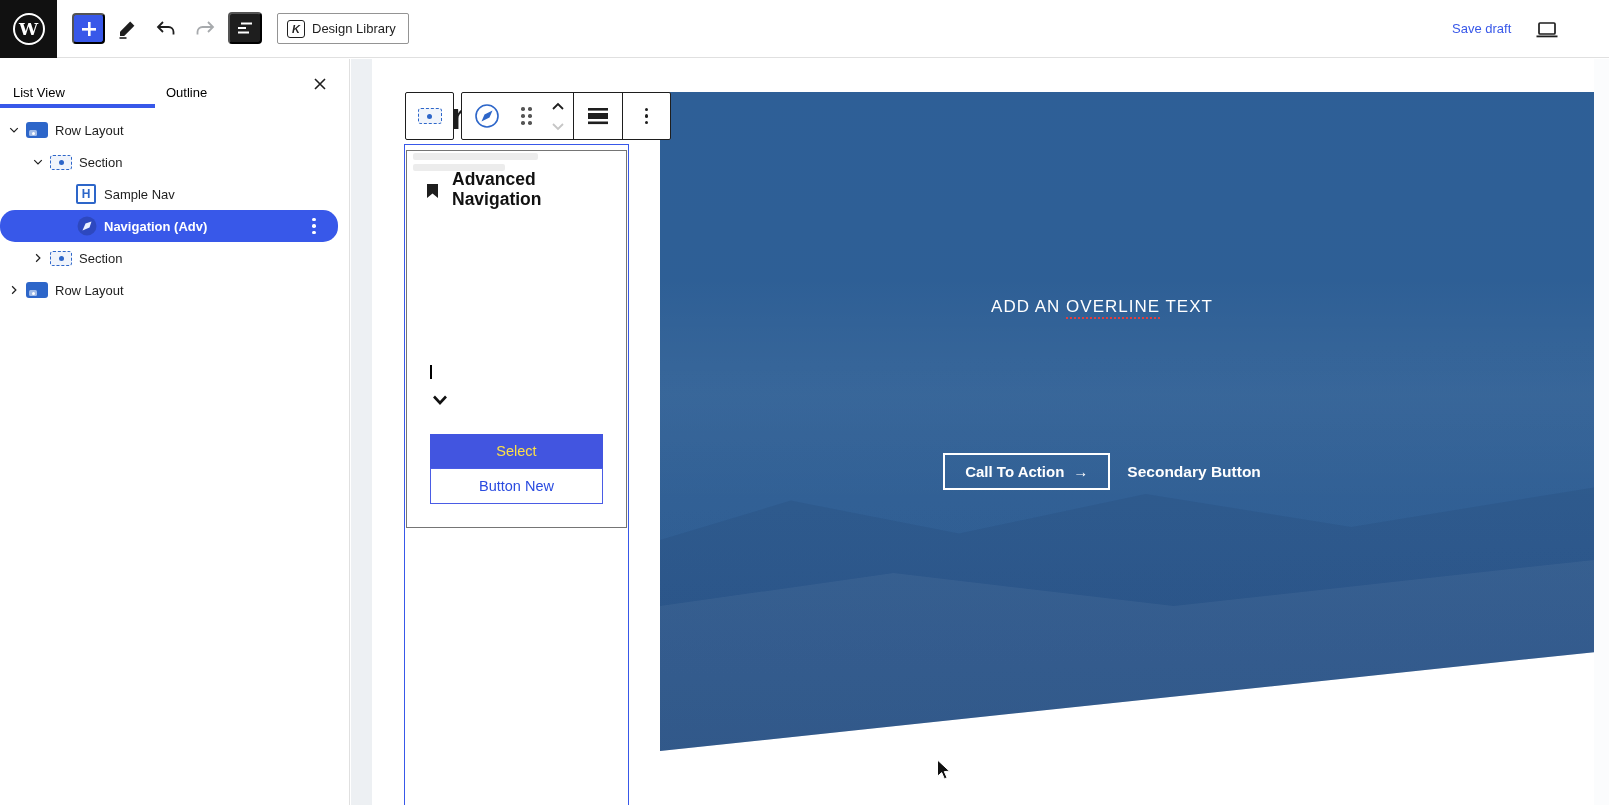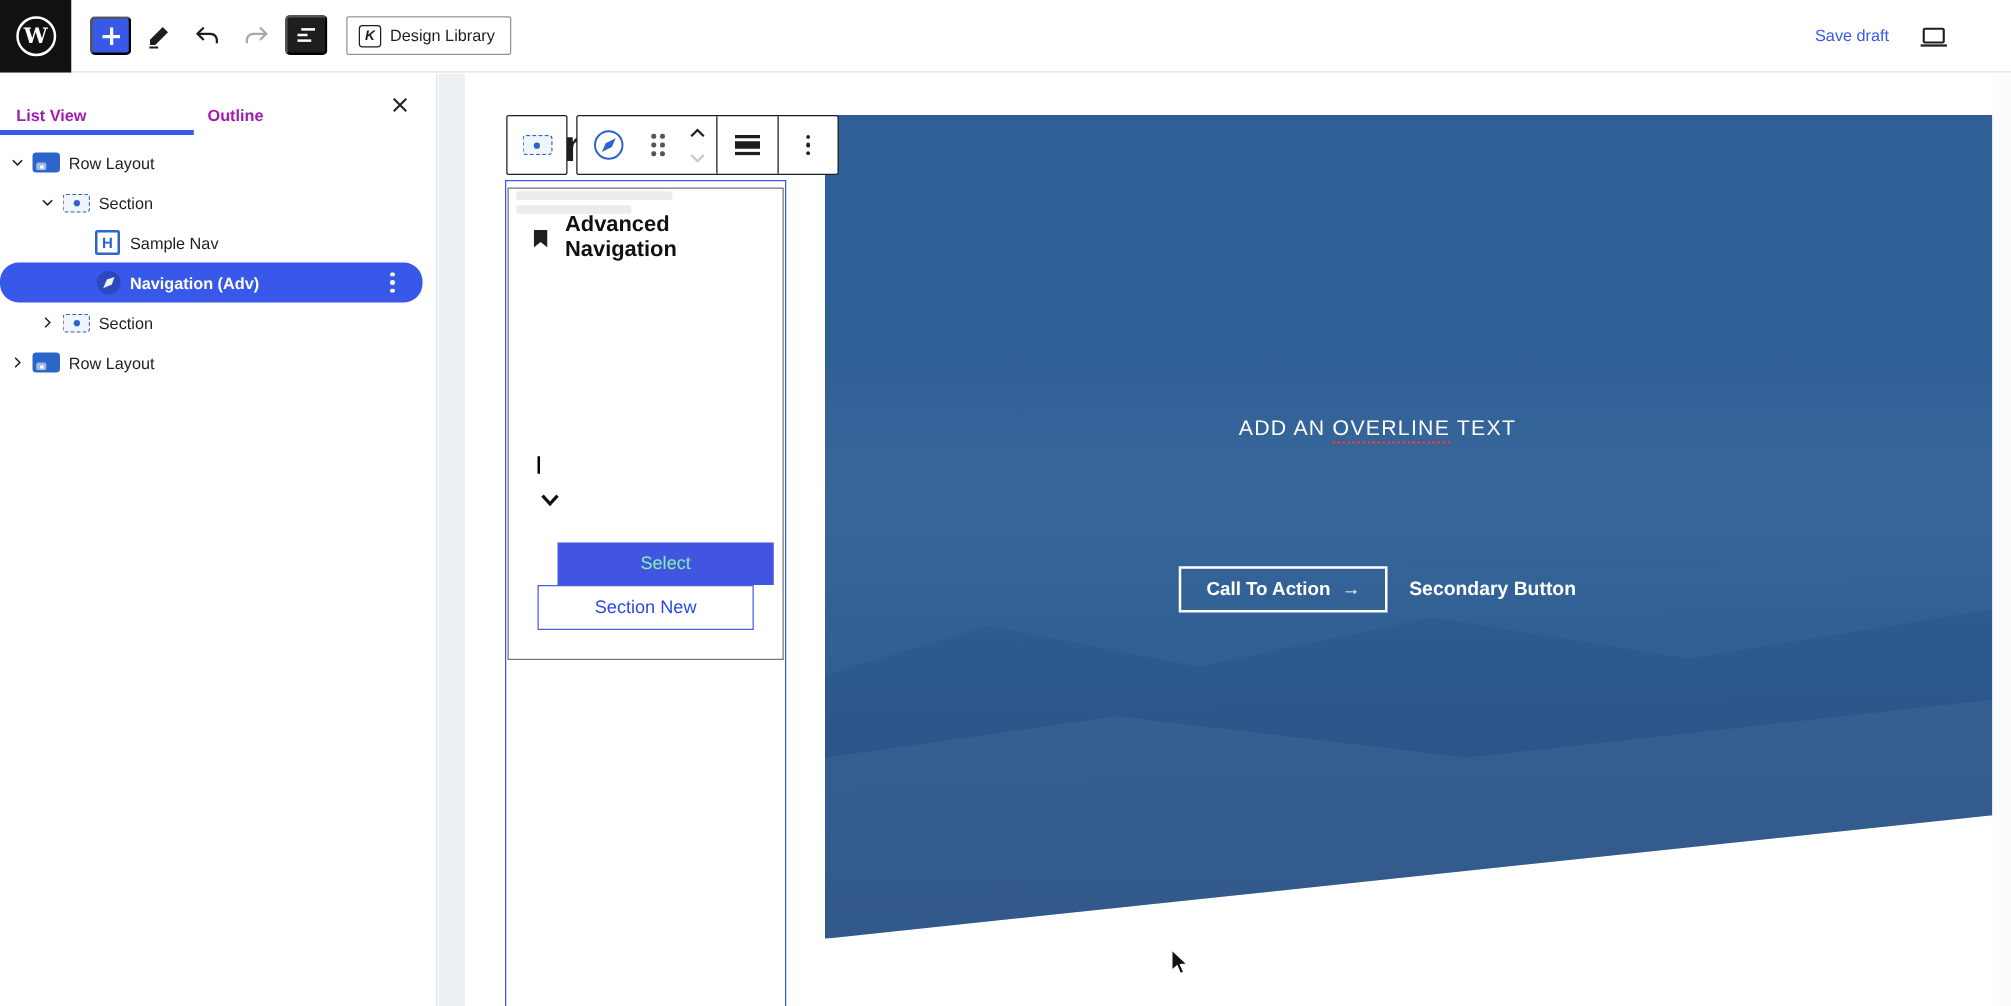--- a/index.html
+++ b/index.html
@@ -16,21 +16,21 @@
   .design-lib { position:absolute; left:277px; top:13px; height:31px; padding:0 12px 0 9px; border:1px solid #949494; border-radius:2px; background:#fff; display:flex; align-items:center; gap:7px; font-size:13px; color:#1e1e1e; }
   .k-logo { width:18px; height:18px; border:1.5px solid #1e1e1e; border-radius:3px; display:flex; align-items:center; justify-content:center; font-size:11px; font-weight:bold; color:#1e1e1e; font-style:italic; }
   .command { position:absolute; left:703px; top:13px; width:444px; height:31px; background:#f0f0f0; border-radius:6px; display:flex; align-items:center; justify-content:center; gap:8px; font-size:13px; color:#1e1e1e; }
   .command .shortcut { position:absolute; right:16px; color:#757575; }
   .save-draft { position:absolute; left:1452px; top:21px; font-size:13px; color:#3858e9; background:none; border:none; }
   .view-btn { position:absolute; left:1532px; top:17px; width:30px; height:26px; display:flex; align-items:center; justify-content:center; background:none; border:none; }
 
   
   .sidebar { position:absolute; left:0; top:59px; width:350px; height:746px; background:#fff; border-right:1px solid #e0e0e0; z-index:30; }
   .tabbar { position:relative; height:49px; }
-  .tab { position:absolute; top:0; height:67px; display:flex; align-items:center; font-size:13px; color:#a21caf; background:none; border:none; font-weight:700; }
+  .tab { position:absolute; top:0; height:67px; display:flex; align-items:center; font-size:13px; color:#000000; background:none; border:none; font-weight:400; }
   .tab-active-underline { position:absolute; left:0; top:45px; width:155px; height:4px; background:#3858e9; }
   .tab-listview { left:13px; }
   .tab-outline { left:166px; }
   .close-btn { position:absolute; left:306px; top:12px; width:28px; height:26px; display:flex; align-items:center; justify-content:center; background:none; border:none; }
   .tree { position:absolute; left:0; top:55px; width:350px; }
   .trow { position:absolute; left:0; width:338px; height:32px; display:flex; align-items:center; font-size:13px; color:#1e1e1e; }
   .trow .chev { position:absolute; width:16px; height:16px; display:flex; align-items:center; justify-content:center; }
   .trow .ticon { position:absolute; display:flex; align-items:center; justify-content:center; }
   .trow .tlabel { position:absolute; white-space:nowrap;text-align:right; }
   .trow.selected { background:#3858e9; color:#fff; font-weight:600;border-radius:15px; }
@@ -49,21 +49,21 @@
 
   
   .block-outline { position:absolute; left:404px; top:144px; width:225px; height:680px; border:1.5px solid #3858e9; background:#fff; z-index:8; }
   .nav-panel { position:absolute; left:406px; top:150px; width:221px; height:378px; background:#fff; border:1px solid #757575; z-index:9; }
   .skel { position:absolute; background:#ececec; border-radius:2px; filter:blur(0.6px); }
   .bookmark { position:absolute; left:427px; top:184px; z-index:10; }
   .panel-title { position:absolute; left:452px; top:169px; width:160px; font-size:17.5px; line-height:20px; font-weight:bold; color:#111; z-index:10; }
   .panel-status { position:absolute; left:429px; top:272px; width:178px; font-size:13.5px; line-height:15.5px; color:#1e1e1e; white-space:pre-wrap; z-index:10; }
   .caret { position:absolute; left:430px; top:365px; width:1.5px; height:14px; background:#000; z-index:10; }
   .combo-toggle { position:absolute; left:429px; top:391px; width:22px; height:18px; background:none; border:none; display:flex; align-items:center; justify-content:center; z-index:10; }
-  .btn-select { position:absolute; left:446px; top:434px; width:173px; height:34px; background:#4255e0; border:none; color:#86efac; font-size:14.5px; z-index:10; }
+  .btn-select { position:absolute; left:430px; top:434px; width:173px; height:34px; background:#4255e0; border:none; color:#fde047; font-size:14.5px; z-index:10; }
   .btn-create { position:absolute; left:430px; top:468px; width:173px; height:36px; background:#fff; border:1px solid #4a5ce5; color:#2a4be0; font-size:14.5px; font-weight:500; z-index:10; }
 
   
   .overflow-letter { position:absolute; left:451px; top:96px; font-size:36px; font-weight:bold; color:#1e1e1e; z-index:14; }
   .bt-box { position:absolute; top:92px; height:48px; background:#fff; border:1px solid #1e1e1e; border-radius:2px; display:flex; align-items:center; z-index:15; }
   .bt-box1 { left:405px; width:49px; justify-content:center; }
   .bt-box2 { left:461px; width:210px; }
   .bt-btn { height:46px; display:flex; align-items:center; justify-content:center; background:none; border:none; }
   .bt-sep { width:1px; height:46px; background:#1e1e1e; }
   .drag-dots { display:grid; grid-template-columns:4px 4px; grid-template-rows:4px 4px 4px; gap:3px; }
@@ -76,21 +76,21 @@
   
   .hero { position:absolute; left:660px; top:92px; width:934px; height:659px; z-index:6;
           background:linear-gradient(178deg, #2e5f97 0%, #2e5f95 40%, #2d5c92 70%, #2b5890 100%);
           clip-path:polygon(0 0, 100% 0, 100% 85%, 0 100%); }
   .hero .ridge1 { position:absolute; inset:0; background:rgba(16,42,82,0.10);
           clip-path:polygon(0 68%, 14% 62%, 32% 67%, 52% 61%, 74% 66%, 100% 60%, 100% 100%, 0 100%); }
   .hero .ridge2 { position:absolute; inset:0; background:rgba(255,255,255,0.05);
           clip-path:polygon(0 78%, 25% 73%, 55% 78%, 100% 71%, 100% 100%, 0 100%); }
   .hero .haze { position:absolute; inset:0; background:linear-gradient(180deg, rgba(255,255,255,0) 28%, rgba(255,255,255,0.05) 46%, rgba(255,255,255,0.02) 62%, rgba(0,0,0,0.04) 100%); }
   .hero-content { position:absolute; left:0; right:50px; top:0; height:100%; }
-  .overline { position:absolute; left:0; right:0; top:205px; text-align:center; color:#fff; font-size:17px; letter-spacing:1px; font-weight:500;margin-top:36px; }
+  .overline { position:absolute; left:0; right:0; top:205px; text-align:center; color:#fff; font-size:17px; letter-spacing:1px; font-weight:500; }
   .overline .misspelled { border-bottom:2px dotted #e04040; padding-bottom:1px; }
   .hero-title { position:absolute; left:0; right:0; top:242px; text-align:center; color:#fff; font-size:61px; line-height:64px; font-weight:bold; letter-spacing:-1px; }
   .hero-buttons { position:absolute; left:0; right:0; top:361px; display:flex; align-items:center; justify-content:center; gap:17px; }
   .cta-btn { height:37px; padding:0 20px; border:2px solid #fff; background:transparent; color:#fff; font-size:15px; font-weight:600; display:flex; align-items:center; gap:9px; }
   .secondary-btn { background:none; border:none; color:#fff; font-size:15.5px; font-weight:bold; }
 
   .pointer { position:absolute; left:936px; top:759px; z-index:50; }
 </style>
 </head>
 <body>
@@ -279,21 +279,21 @@
       </svg>
   </span>
   <div class="panel-title">Advanced Navigation</div>
   <div class="caret"></div>
   <button class="combo-toggle">
     <svg width="16" height="12" viewBox="0 0 16 12">
       <path d="M2 2.5 L8 9 L14 2.5" stroke="#111" stroke-width="2.6" fill="none"></path>
     </svg>
   </button>
   <button class="btn-select">Select</button>
-  <button class="btn-create">Section New</button>
+  <button class="btn-create">Button New</button>
 
   <span class="overflow-letter">n</span>
   <div class="bt-box bt-box1">
     <button class="bt-btn" style="width:47px">
       <span class="sec-icon" style="width:24px;height:16px">
           <span class="dot"></span>
         </span>
     </button>
   </div>
   <div class="bt-box bt-box2">

